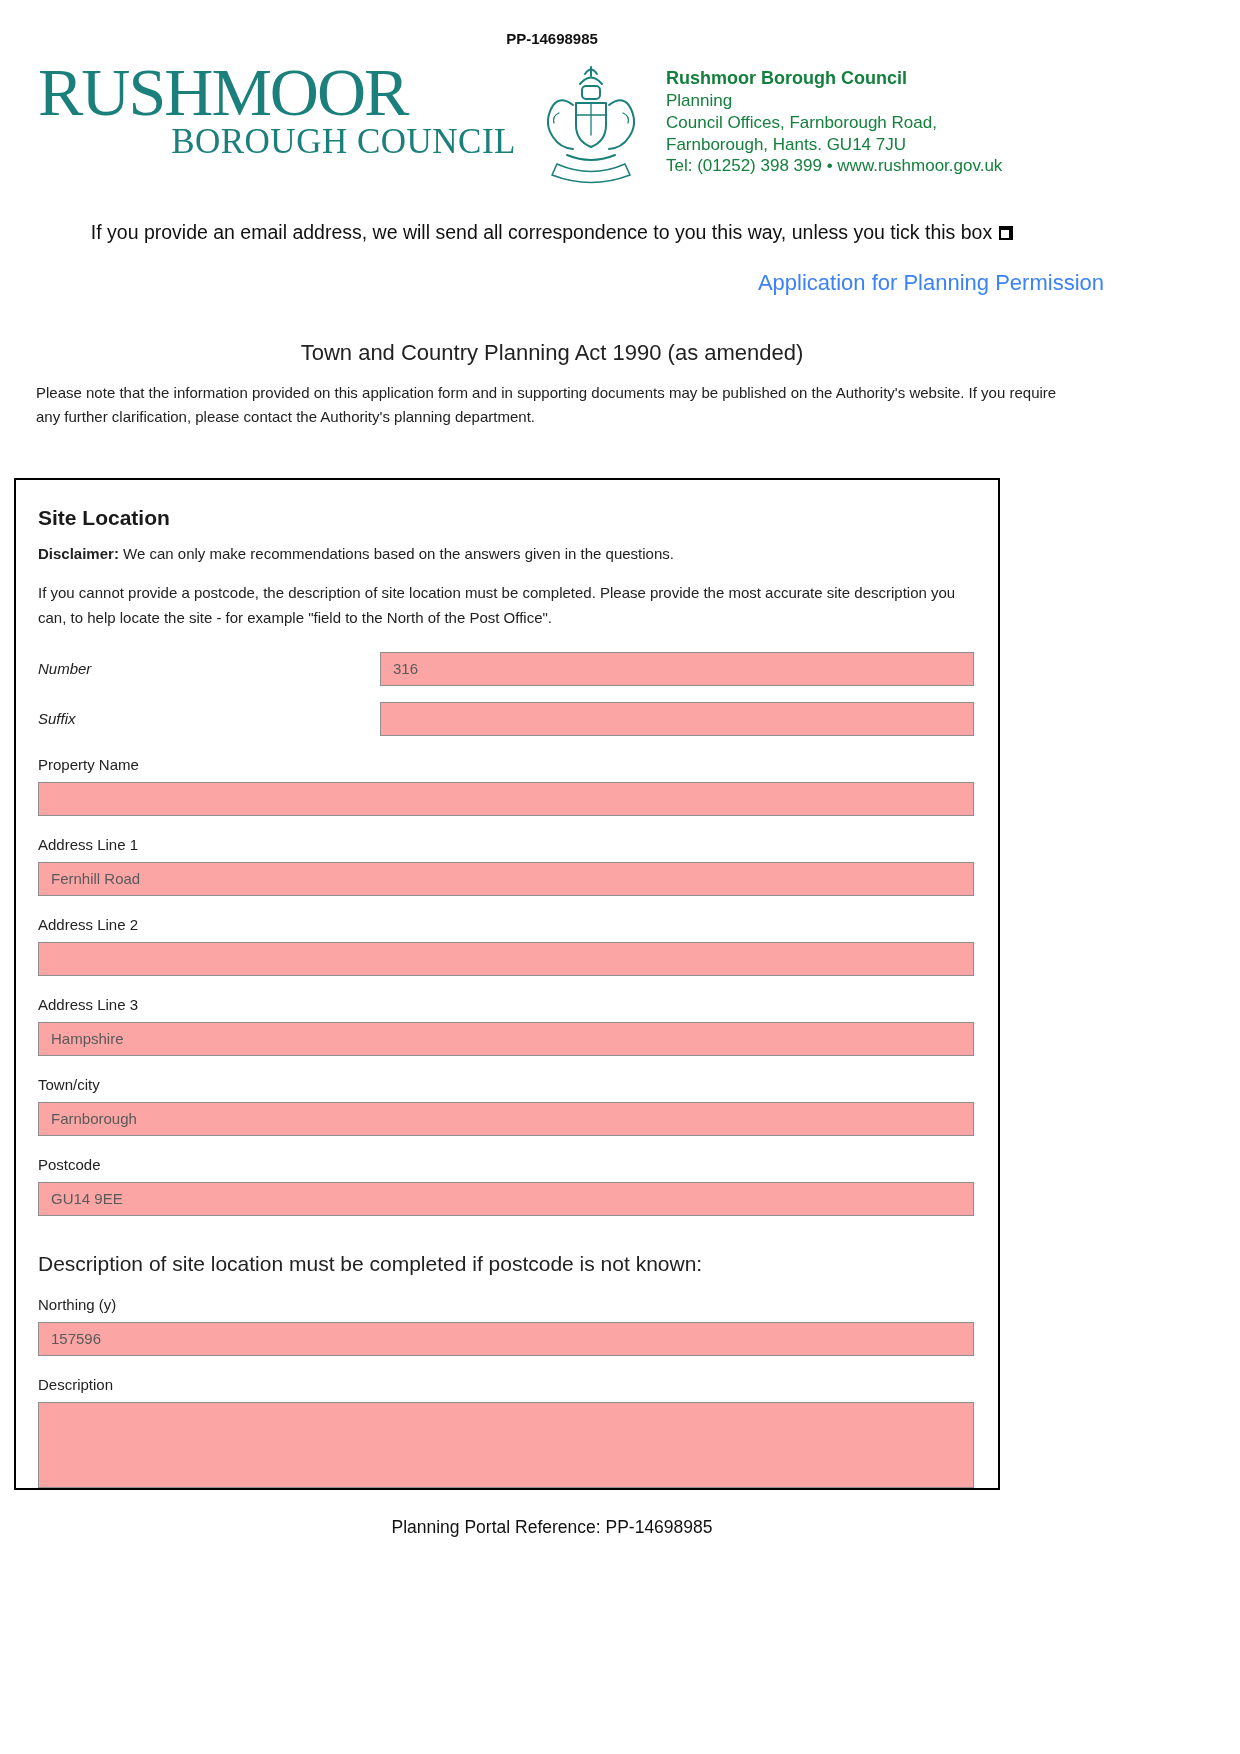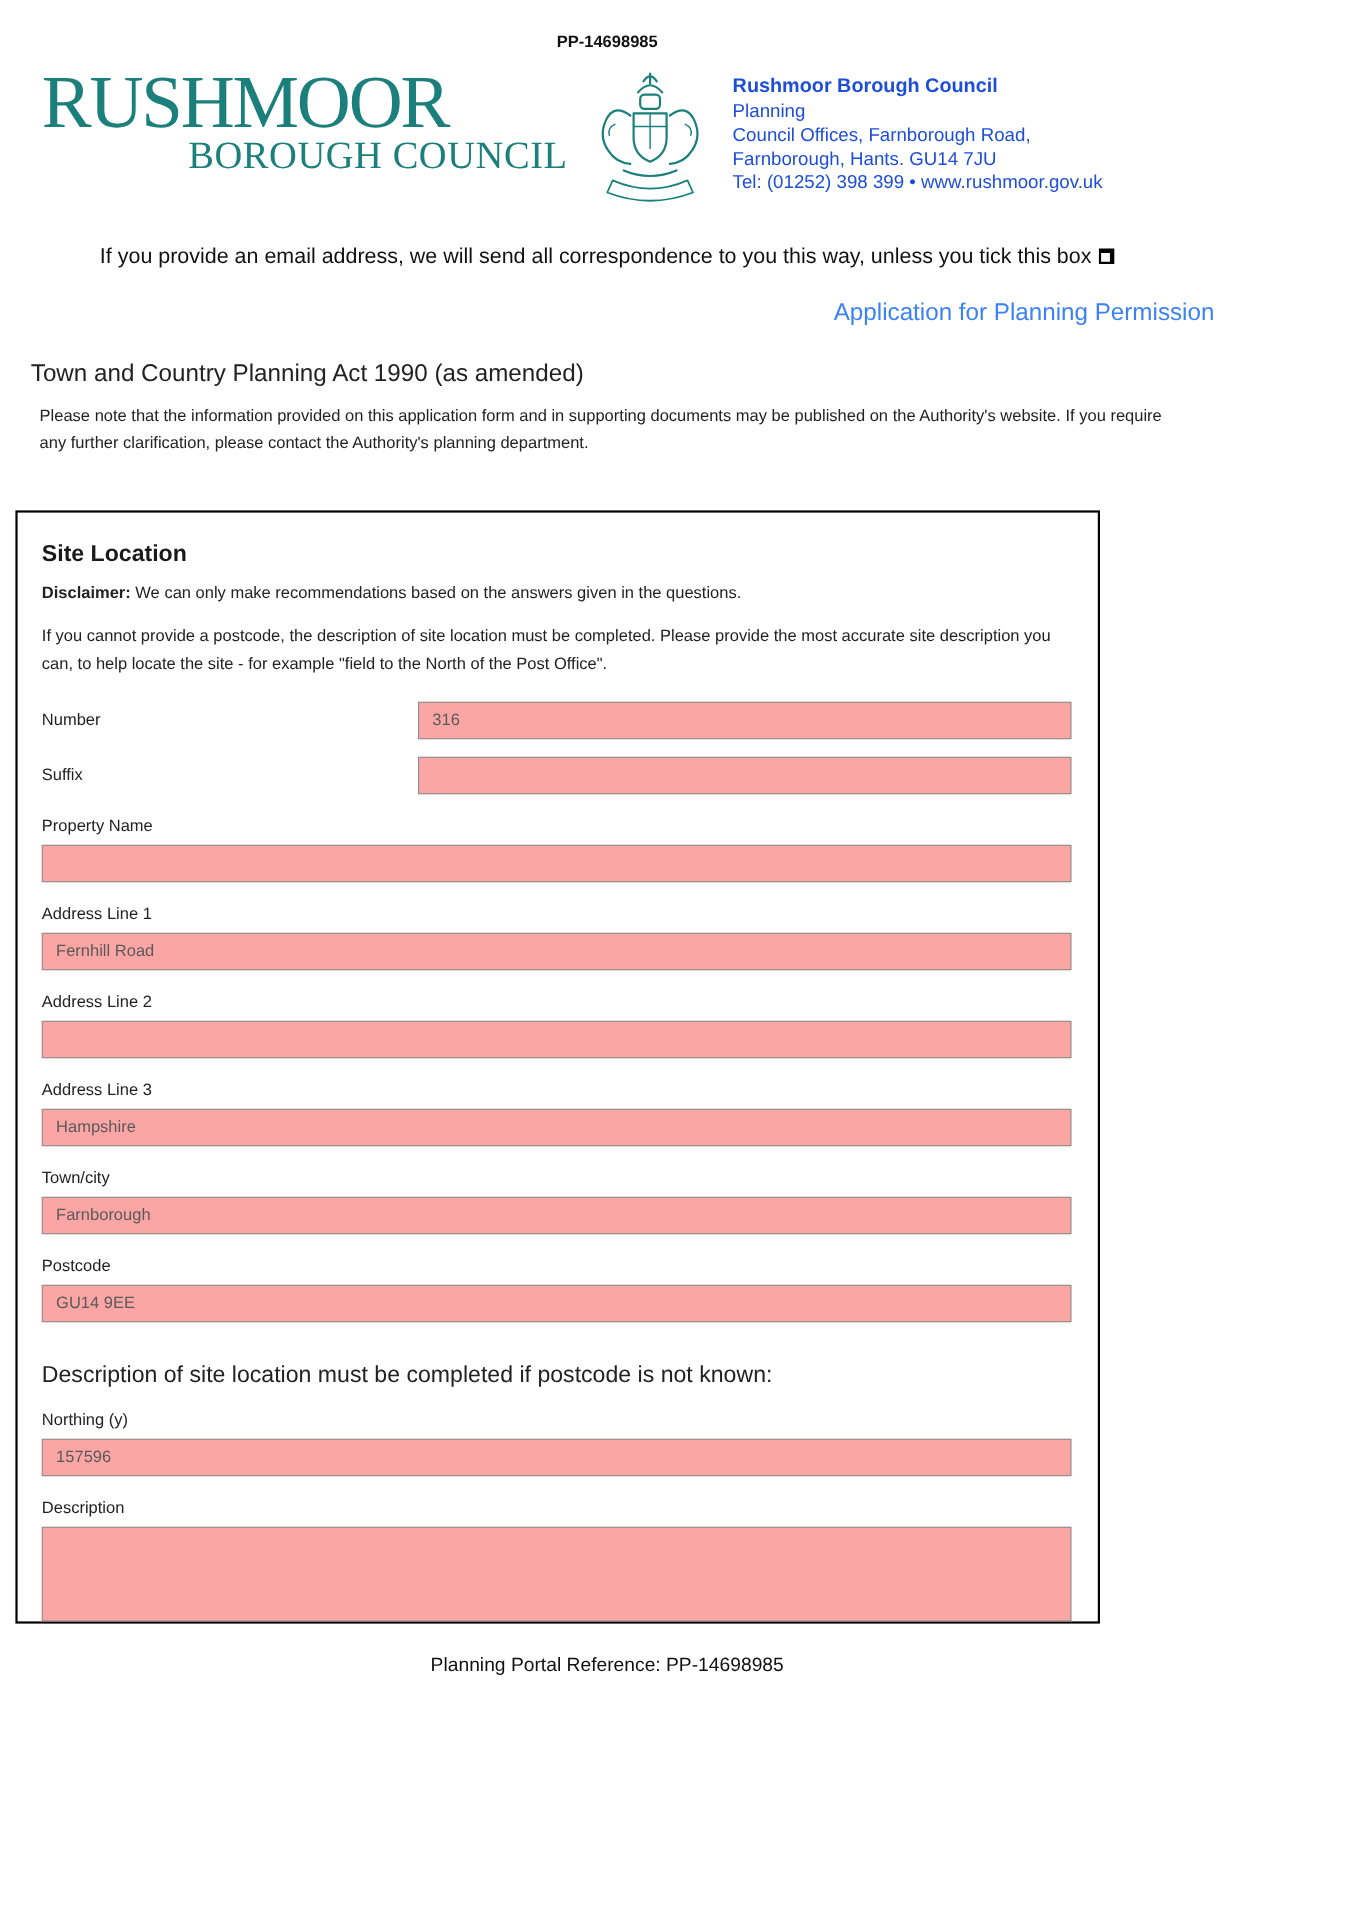--- a/index.html
+++ b/index.html
@@ -25,62 +25,62 @@
   .header {
     display: flex;
     align-items: flex-start;
     padding: 14px 46px 0 38px;
     justify-content: space-between;
   }
   .logo { color: #1b7f7b; font-family: "Liberation Serif", serif; width: 478px; }
   .logo-main { font-size: 68px; line-height: 0.92; letter-spacing: -2px; white-space: nowrap; }
   .logo-sub { font-size: 35px; letter-spacing: 0.5px; text-align: right; margin-top: -2px; white-space: nowrap; }
   .crest { width: 122px; margin: 0 6px; flex: 0 0 auto; }
-  .header-right { width: 392px; color: #1d4ed8; font-size: 17px; line-height: 1.28; padding-top: 6px; }
+  .header-right { width: 392px; color: #15803d; font-size: 17px; line-height: 1.28; padding-top: 6px; }
   .header-right .council-name { font-weight: bold; font-size: 18px; }
 
   
   .email-line {
     margin-top: 24px;
     text-align: center;
     font-size: 19.5px;
     color: #111;
   }
   .checkbox {
     display: inline-block;
     width: 14px; height: 14px;
     border: 2px solid #000;
     border-top-width: 4px;
     border-right-width: 4px;
     vertical-align: -1px;
     margin-left: 7px;
     background: #fff;
   }
   .main-title { margin-top: 26px; text-align: right; font-size: 22px; color: #3b82f6; }
-  .sub-title  { margin-top: 29px; font-size: 22px; color: #222; padding-left: 28px; }
+  .sub-title  { margin-top: 44px; text-align: center; font-size: 22px; color: #222; }
   .pub-heading { margin: 28px 36px 0 36px; font-weight: bold; font-size: 15px; color: #111; }
   .pub-text { margin: 15px 36px 0 36px; font-size: 15px; line-height: 1.62; color: #222; max-width: 1040px; }
 
   
   .section-box {
     margin: 48px 0 0 14px;
     width: 986px;
     height: 1012px;
     border: 2px solid #000;
     padding: 22px 24px 0 22px;
     overflow: hidden;
     background: #fff;
   }
   .section-heading { font-size: 21px; font-weight: bold; color: #1a1a1a; margin-top: 4px; }
   .disclaimer { margin-top: 15px; font-size: 15px; color: #222; }
   .disclaimer b { font-weight: bold; }
   .box-intro { margin-top: 18px; font-size: 15px; line-height: 1.68; color: #222; }
 
   .inline-row { display: flex; align-items: center; }
-  .inline-row .row-label { width: 342px; font-size: 15px; color: #222; align-self: flex-start; padding-top: 8px; }
+  .inline-row .row-label { width: 342px; font-size: 15px; color: #222; align-self: flex-start; padding-top: 8px; font-style: italic; }
   .row-number { margin-top: 22px; }
   .row-suffix { margin-top: 16px; }
 
   .field-input, .field-textarea {
     border: 1px solid #8f8f8f;
     background: #fca5a5;
     font-family: "Liberation Sans", sans-serif;
     font-size: 15px;
     color: #5a5a5a;
     padding: 0 12px;

